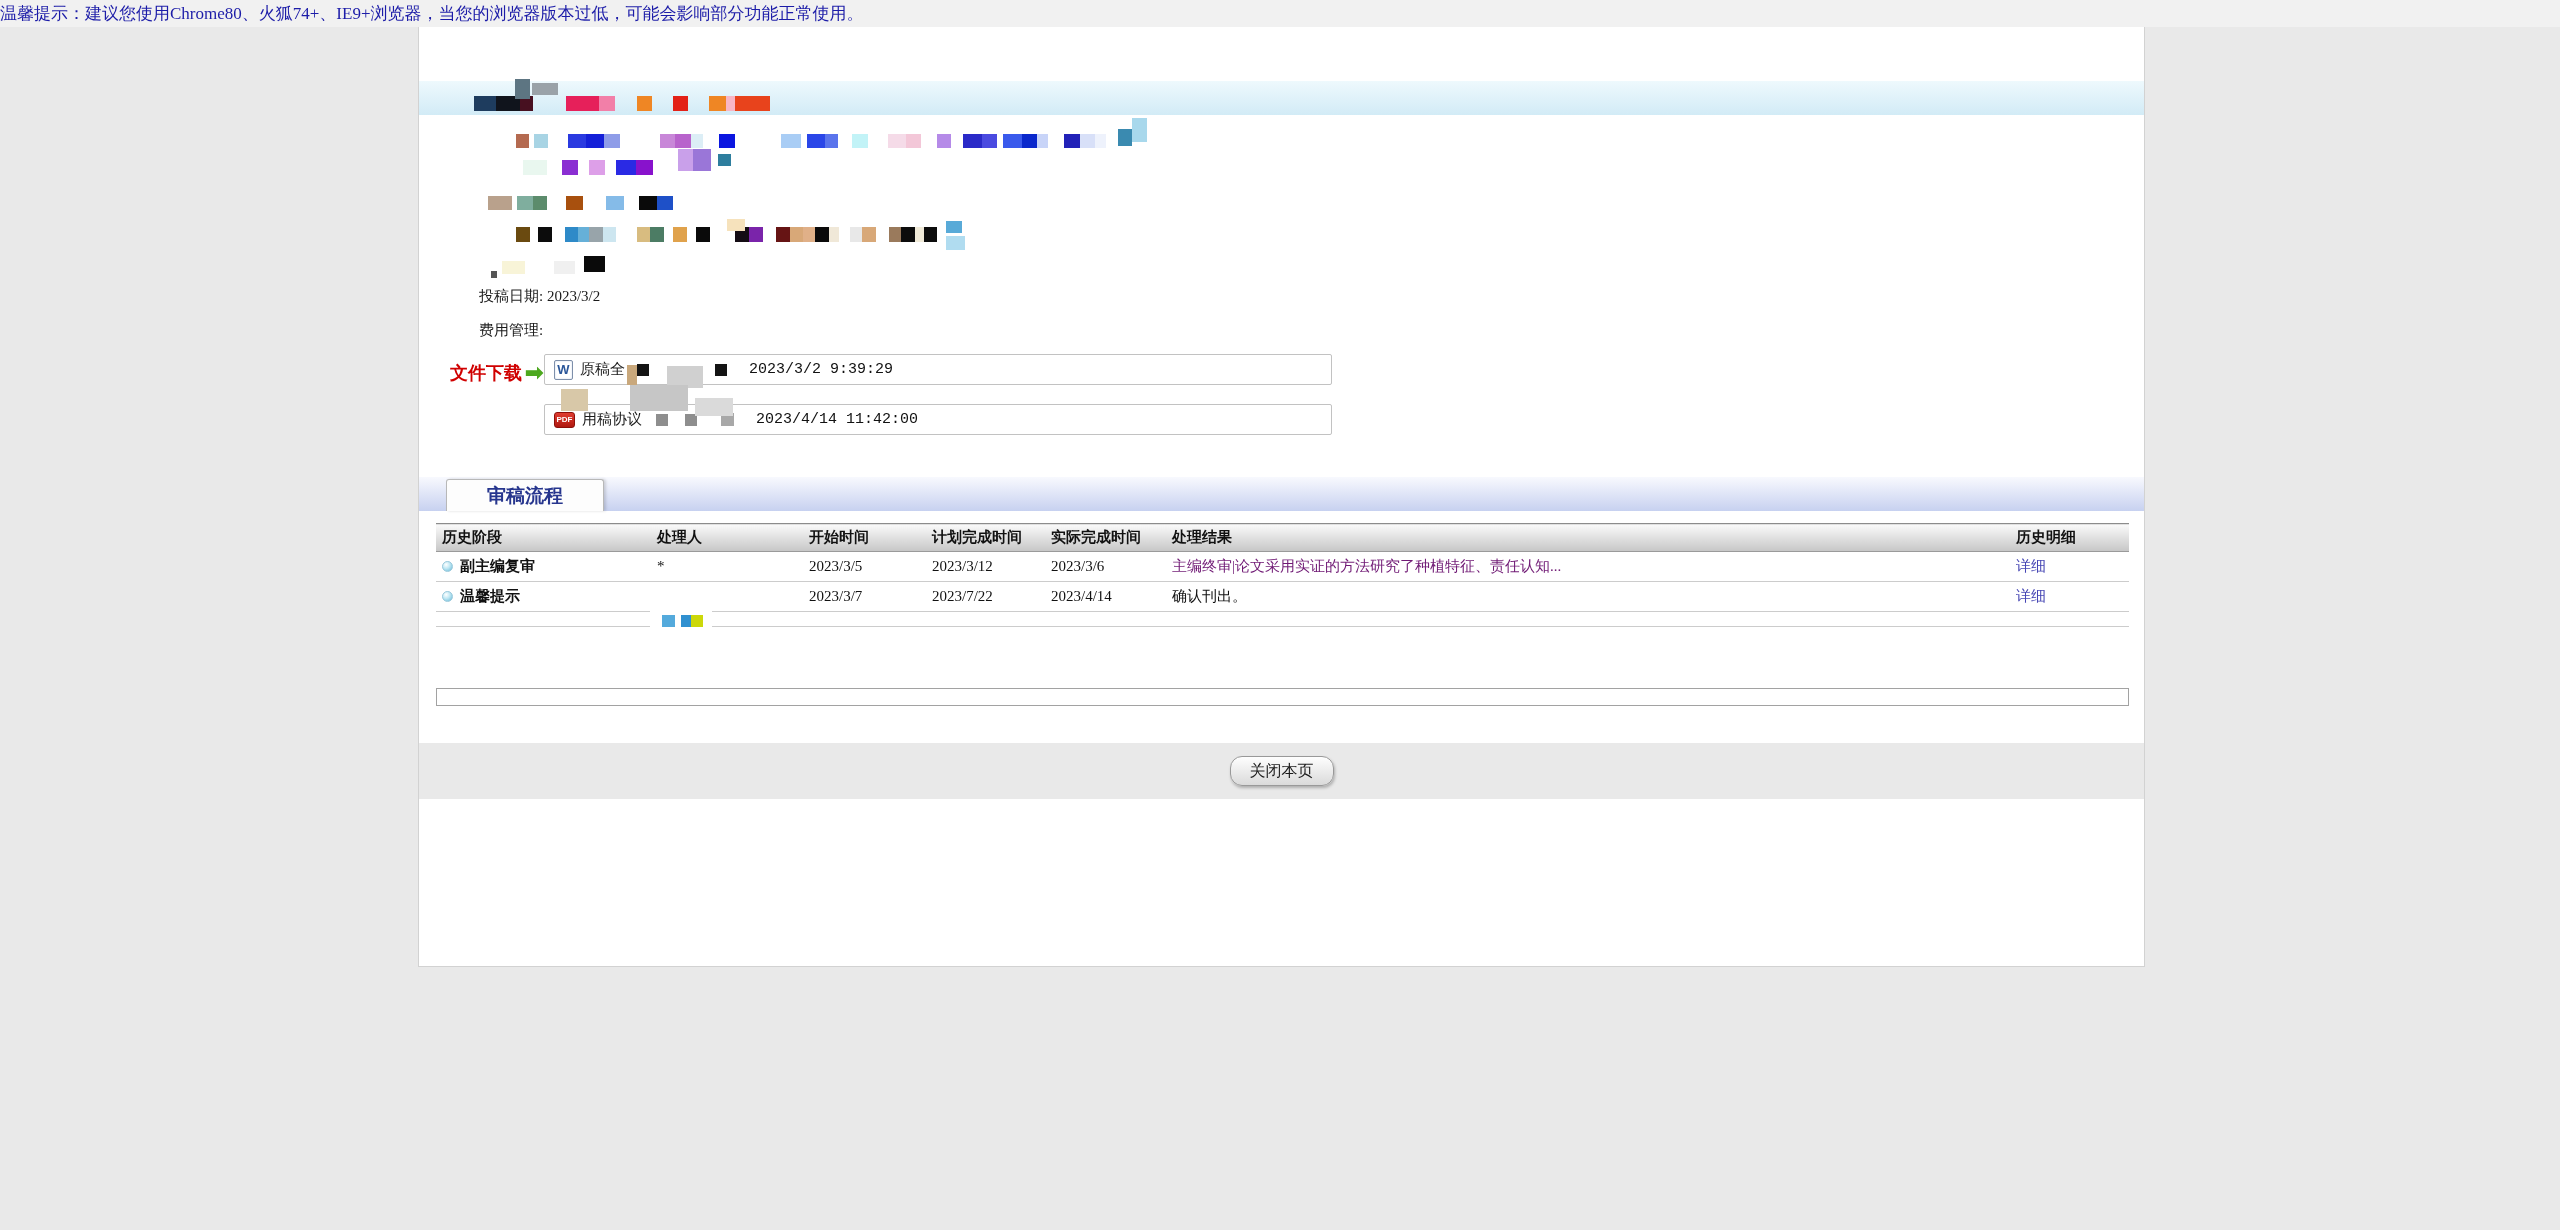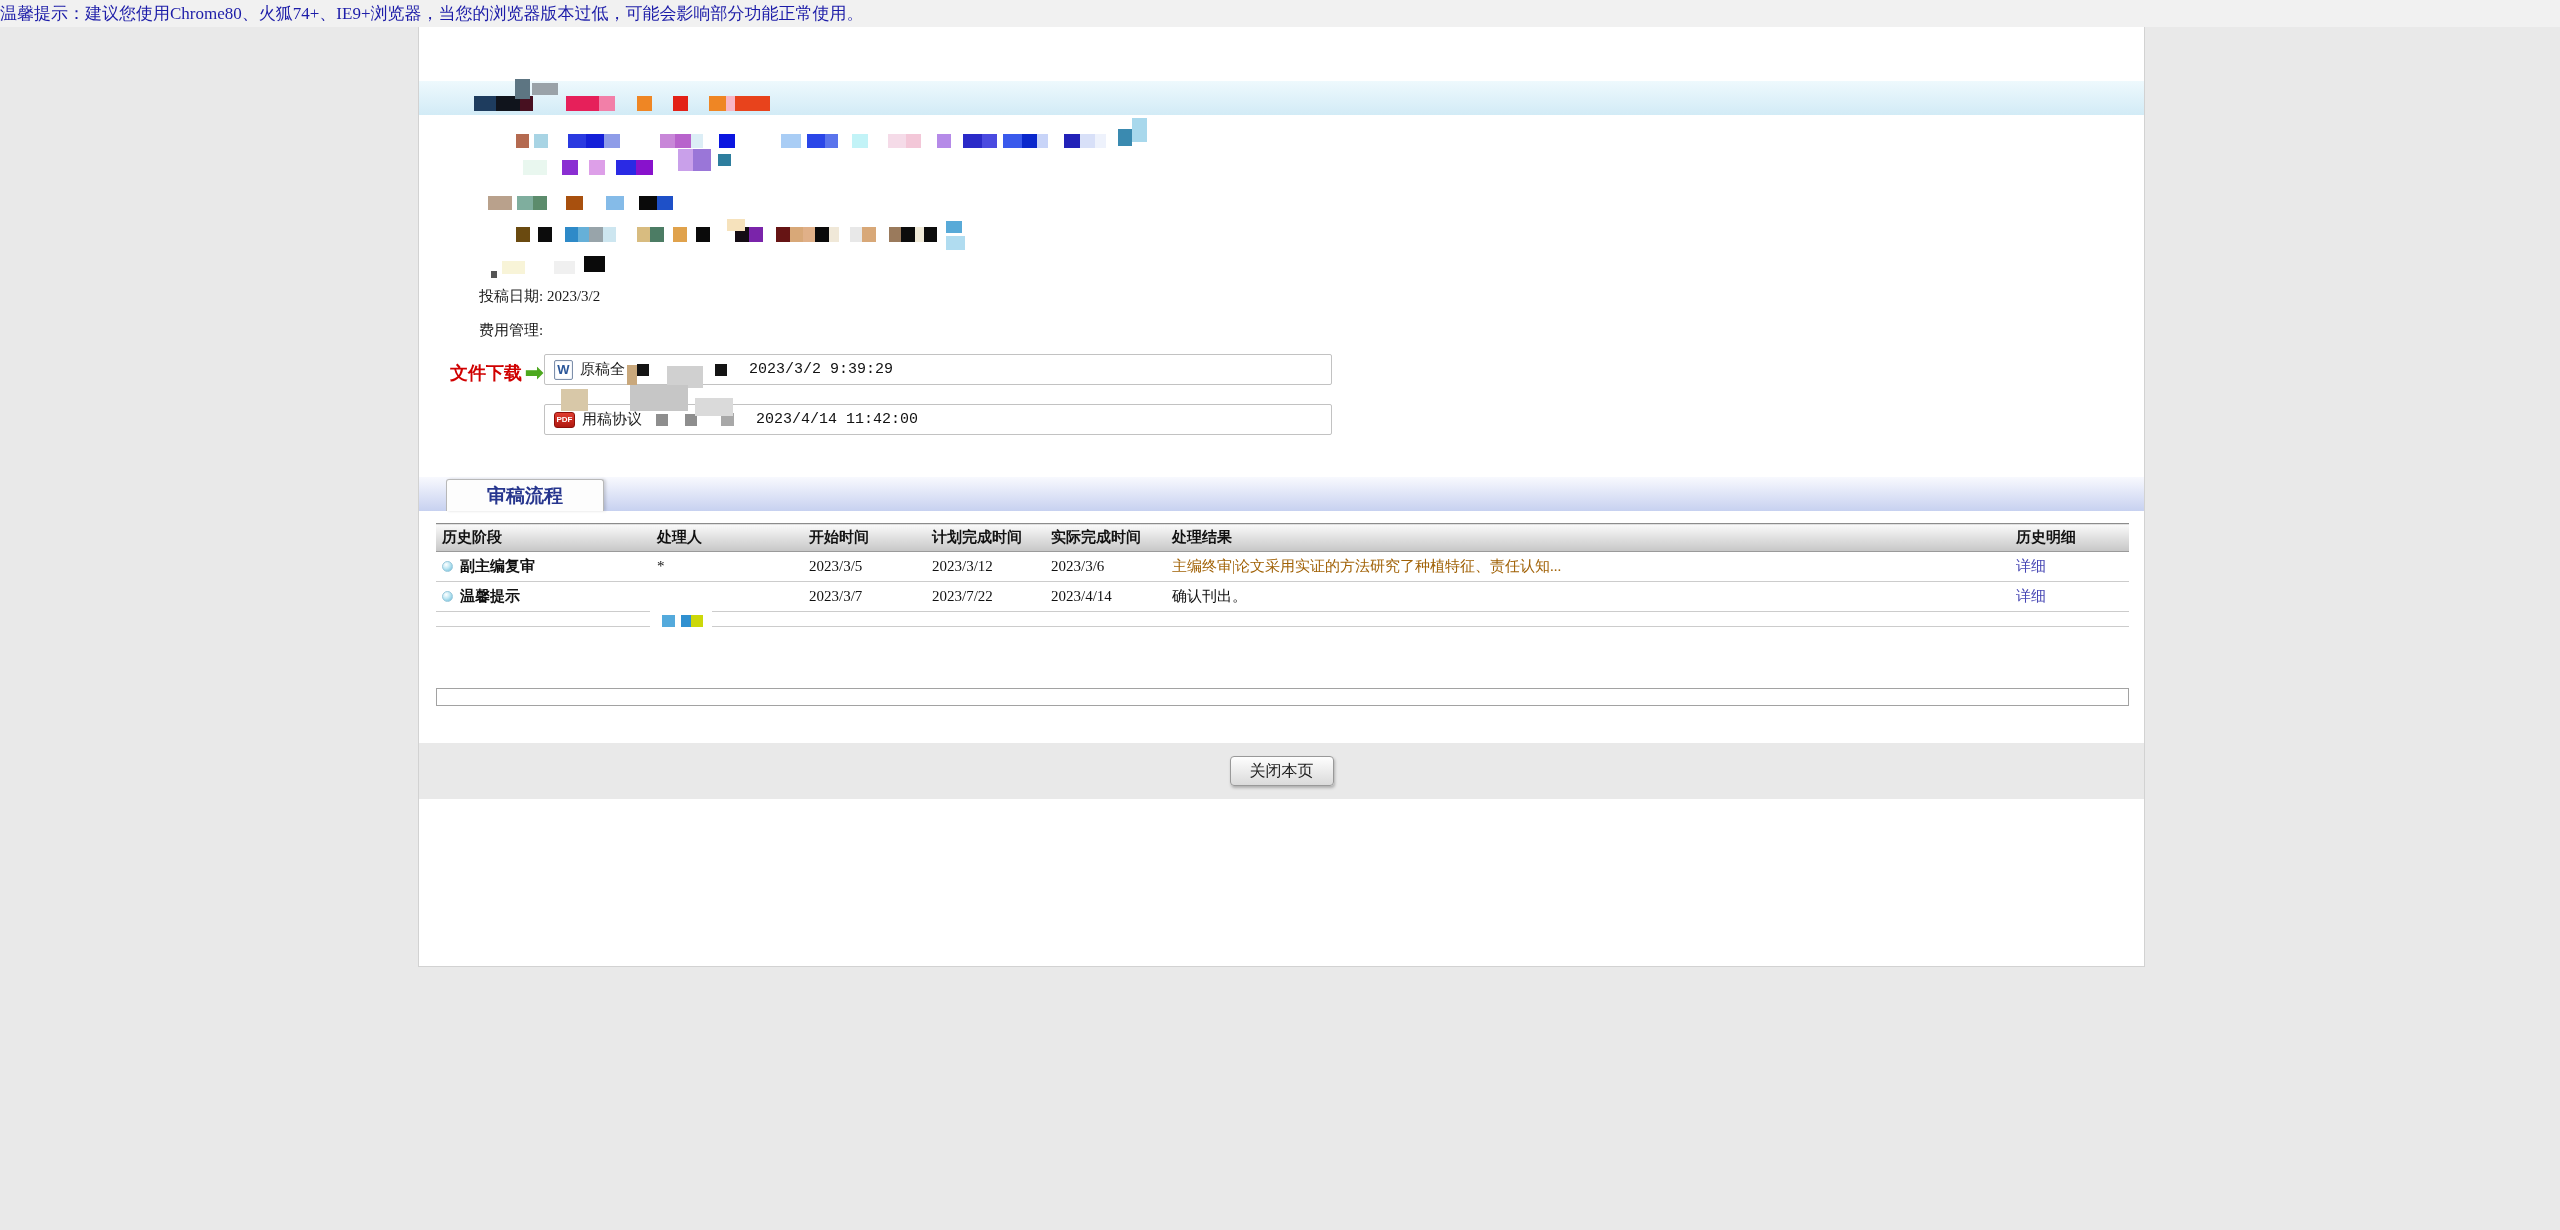--- a/index.html
+++ b/index.html
@@ -113,36 +113,36 @@
   .hist-table td {
     height:30px; border-bottom:1px solid #cccccc; background:#fff;
     padding-left:6px; white-space:nowrap; overflow:hidden; color:#111;
   }
   td.stage-cell { font-weight:bold; }
   .stage-bullet {
     display:inline-block; width:11px; height:11px; border-radius:50%;
     background:radial-gradient(circle at 35% 30%, #ffffff, #bfe7f3 45%, #7cc4de 85%, #5aaac8);
     border:1px solid #9ccadc; margin-right:7px; vertical-align:-1px;
   }
-  .result-link { color:#a16207; cursor:pointer; }
+  .result-link { color:#701a75; cursor:pointer; }
   .detail-link { color:#4646b4; cursor:pointer; }
   .empty-row td { height:15px; }
   .curr-body {
     position:absolute; left:17px; top:661px; width:1693px; height:18px;
     background:#fff; border:1px solid #a2a2a2;
   }
   
   .close-band {
     position:absolute; left:0; top:716px; right:0; height:56px; background:#e9e9e9;
   }
   .close-btn {
     position:absolute; left:50%; transform:translateX(-50%); top:13px;
     width:104px; height:30px;
     background:linear-gradient(#fefefe,#dadada);
-    border:1px solid #999999; border-radius:4px;
+    border:1px solid #999999; border-radius:12px;
     box-shadow:1px 2px 3px rgba(0,0,0,0.25);
     font-size:16px; color:#1a1a1a; text-align:center; line-height:28px; cursor:pointer;
     font-family:"Liberation Serif",serif;
   }
 </style>
 </head>
 <body>
 
 <div class="notice-bar">温馨提示：建议您使用Chrome80、火狐74+、IE9+浏览器，当您的浏览器版本过低，可能会影响部分功能正常使用。</div>
 

